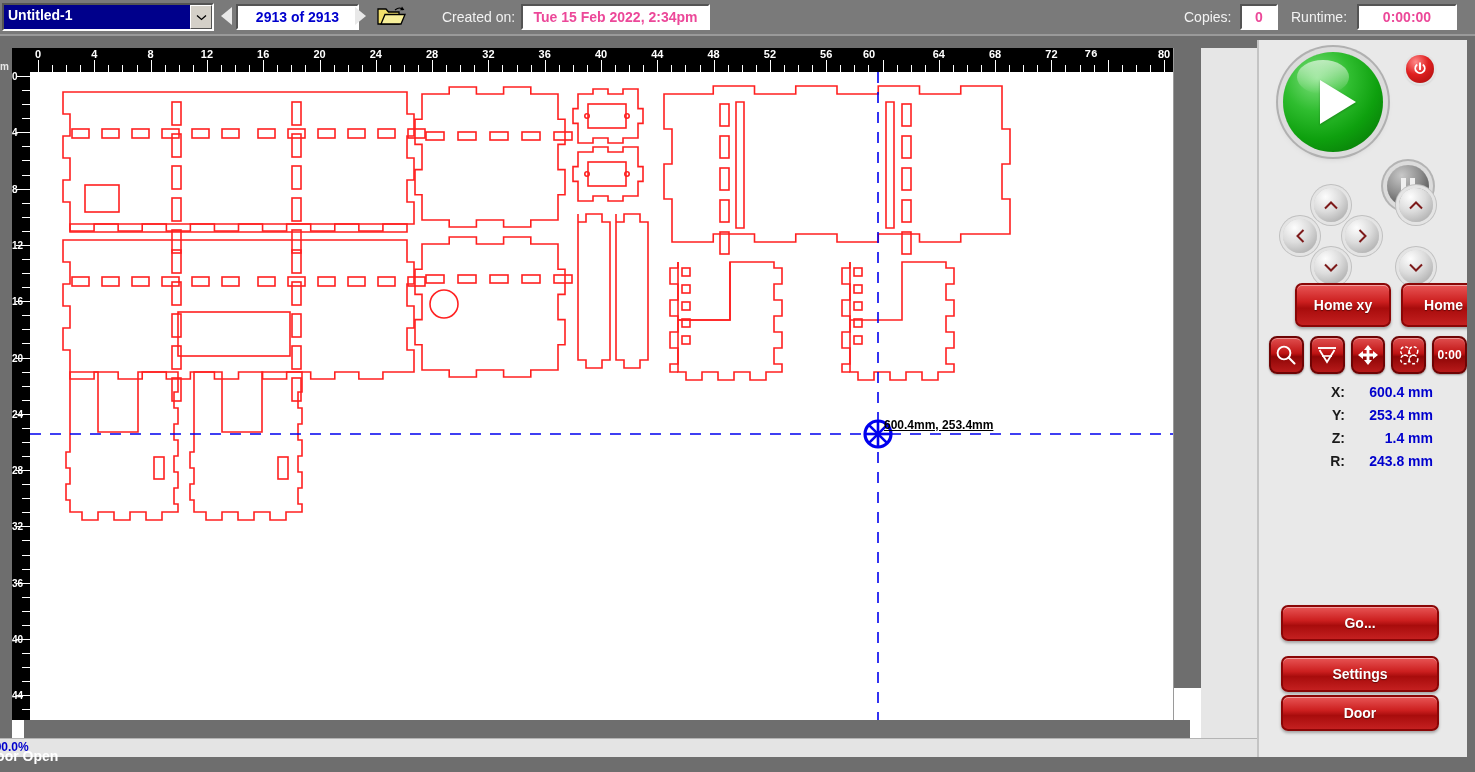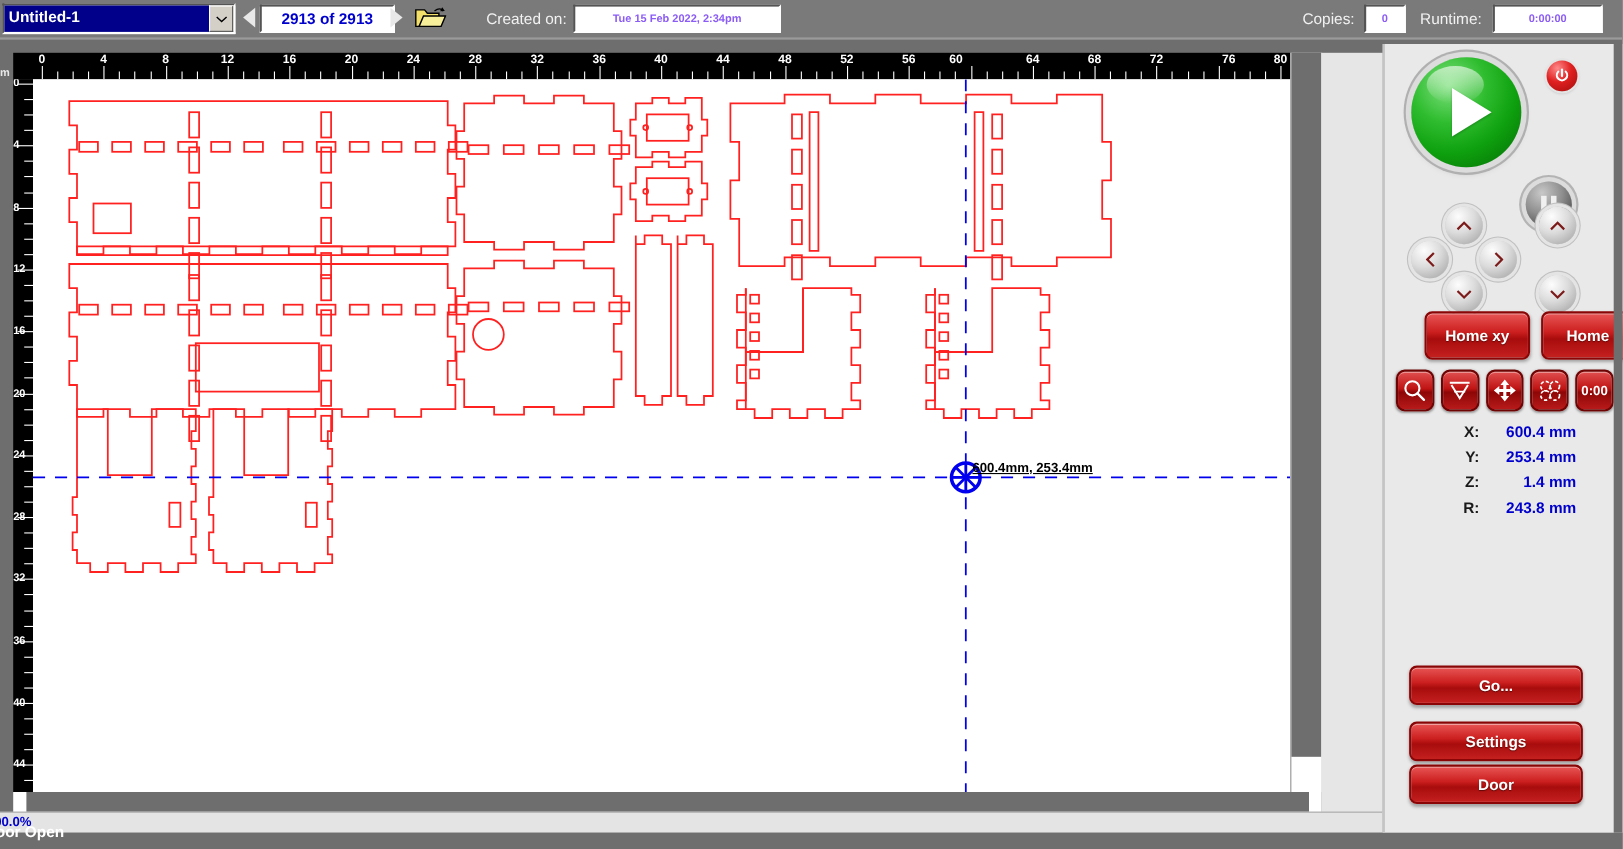--- a/index.html
+++ b/index.html
@@ -54,21 +54,21 @@
     display: flex; align-items: center; justify-content: center;
   }
   .tb-label {
     position: absolute; color: #f2f2f2; font-size: 14px; font-weight: normal;
     top: 9px; white-space: nowrap;
   }
   .tb-field {
     position: absolute; top: 4px; height: 22px;
     background: #ffffff; border: 2px solid;
     border-color: #545454 #ffffff #ffffff #545454;
-    color: #8b5cf6; font-size: 10px; font-weight: bold;
+    color: #ec4899; font-size: 14px; font-weight: bold;
     display: flex; align-items: center; justify-content: center;
   }
 
   
   .ruler-corner {
     position: absolute; left: 0; top: 48px; width: 30px; height: 24px;
     background: #6e6e6e;
   }
   .ruler-corner span {
     position: absolute; left: 0px; bottom: 0px;
@@ -374,21 +374,21 @@
       <div class="lbl" style="left: 983.1px;">68</div>
       <div class="tick tickm" style="left: 997.175px;"></div>
       <div class="tick tickm" style="left: 1011.25px;"></div>
       <div class="tick tickm" style="left: 1025.32px;"></div>
       <div class="tick tickM" style="left: 1039.4px;"></div>
       <div class="lbl" style="left: 1039.4px;">72</div>
       <div class="tick tickm" style="left: 1053.47px;"></div>
       <div class="tick tickm" style="left: 1067.55px;"></div>
       <div class="tick tickm" style="left: 1081.62px;"></div>
       <div class="tick tickM" style="left: 1095.7px;"></div>
-      <div class="lbl" style="left: 1105px;">76</div>
+      <div class="lbl" style="left: 1079px; font-family: Liberation Mono, monospace;">76</div>
       <div class="tick tickm" style="left: 1109.78px;"></div>
       <div class="tick tickm" style="left: 1123.85px;"></div>
       <div class="tick tickm" style="left: 1137.92px;"></div>
       <div class="tick tickM" style="left: 1152px;"></div>
       <div class="lbl" style="left: 1152px;">80</div>
     </div>
   <div class="ruler-v" id="ruler-v">
       <div class="tick tickM" style="top: 4px;"></div>
       <div class="lbl" style="top: 4px;">0</div>
       <div class="tick tickm" style="top: 18.075px;"></div>

